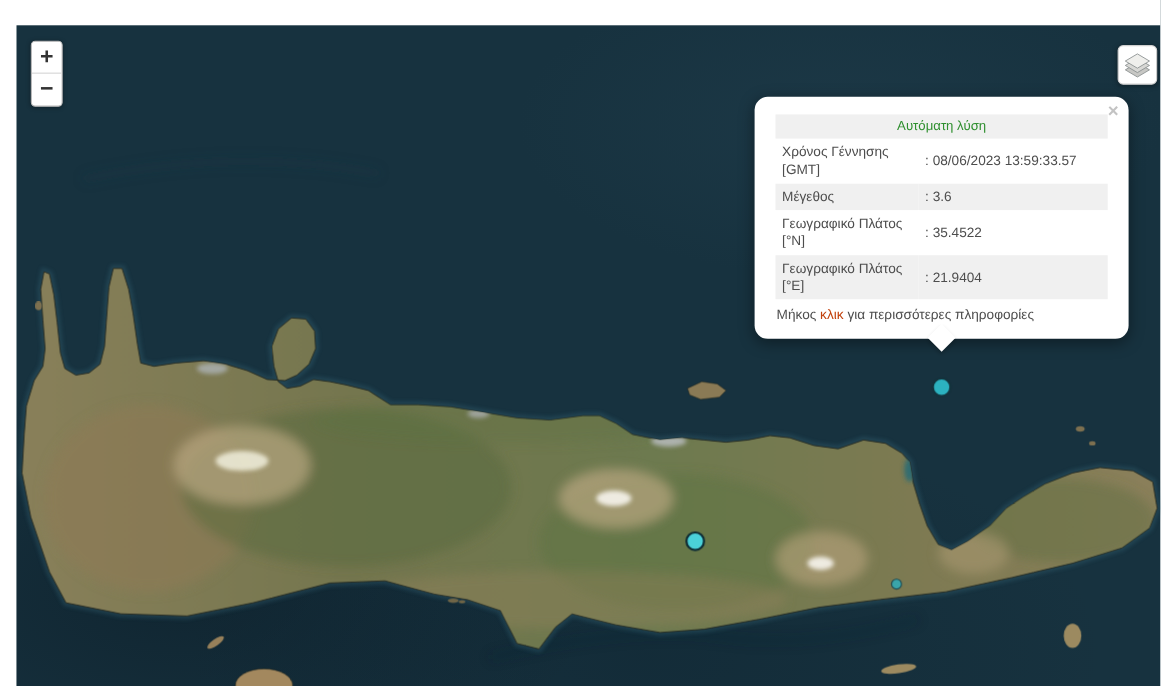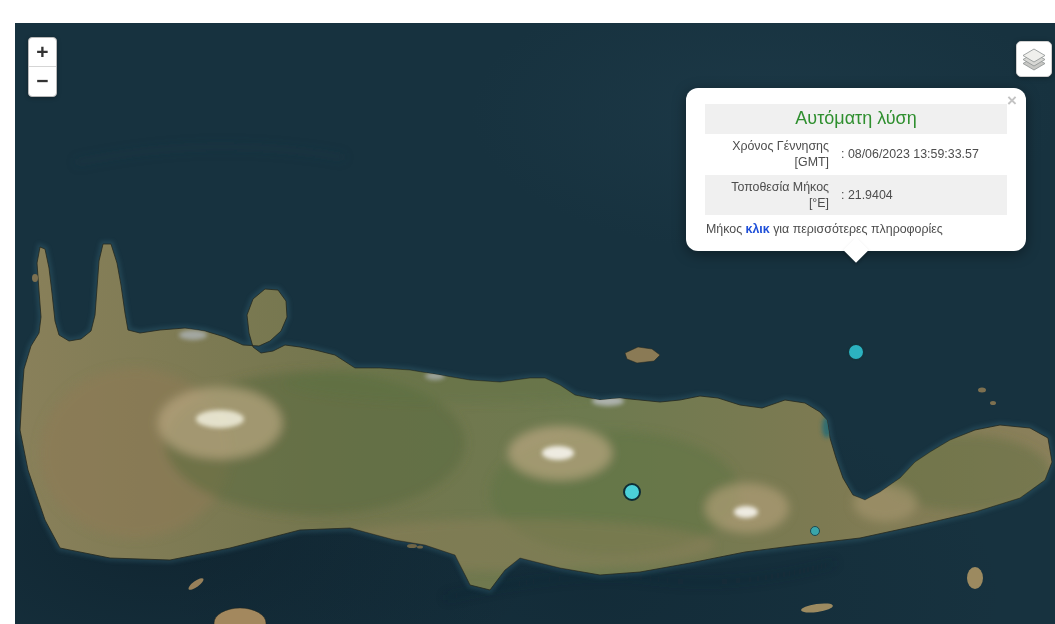--- a/index.html
+++ b/index.html
@@ -52,24 +52,24 @@
     position:absolute; left:50%; bottom:-8px; width:18px; height:18px; margin-left:-9px;
     background:#fff; transform:rotate(45deg); box-shadow:2px 2px 4px rgba(0,0,0,.2);
   }
   .popup-close {
     position:absolute; top:6px; right:9px; color:#c3c3c3; font-size:17px; font-weight:bold;
     text-decoration:none; cursor:pointer; line-height:14px;
   }
   .popup table { width:100%; border-collapse:collapse; }
   .popup tr:nth-child(odd) { background:#f0f0f0; }
   .popup td { padding:4px 6px; vertical-align:middle; }
-  .popup td.lbl { width:130px;text-align:right; }
-  .popup .title-cell { text-align:center; color:#2f8f2f; font-size:18px; padding:3px 6px; }
+  .popup td.lbl { width:130px; }
+  .popup .title-cell { text-align:center; color:#2f8f2f; font-size:12px; padding:3px 6px; }
   .popup-footer { margin-top:6px; padding-left:1px; color:#4d4d4d; }
-  .popup-footer a { color:#1d4ed8; text-decoration:none; cursor:pointer;font-weight:bold; }
+  .popup-footer a { color:#c2410c; text-decoration:none; cursor:pointer; }
 </style>
 </head>
 <body>
 
 <div class="page">
   <div class="map">
 
     <svg class="map-art" viewBox="0 0 1040 601" preserveAspectRatio="none">
       <defs>
         <linearGradient id="landg" x1="0" y1="0" x2="1" y2="0">
@@ -163,21 +163,29 @@
         <table>
           <tbody>
               <tr>
             <td class="title-cell" colspan="2">Αυτόματη λύση</td>
           </tr>
           <tr>
             <td class="lbl">Χρόνος Γέννησης [GMT]</td>
             <td class="val">: 08/06/2023 13:59:33.57</td>
           </tr>
           <tr>
-            <td class="lbl">Τοποθεσία Μήκος [°E]</td>
+            <td class="lbl">Μέγεθος</td>
+            <td class="val">: 3.6</td>
+          </tr>
+          <tr>
+            <td class="lbl">Γεωγραφικό Πλάτος [°N]</td>
+            <td class="val">: 35.4522</td>
+          </tr>
+          <tr>
+            <td class="lbl">Γεωγραφικό Πλάτος [°E]</td>
             <td class="val">: 21.9404</td>
           </tr>
         </tbody>
           </table>
         <div class="popup-footer">
           <span>Μήκος </span><a>κλικ</a><span> για περισσότερες πληροφορίες</span>
         </div>
         <div class="popup-tip"></div>
       </div>
     </div>

